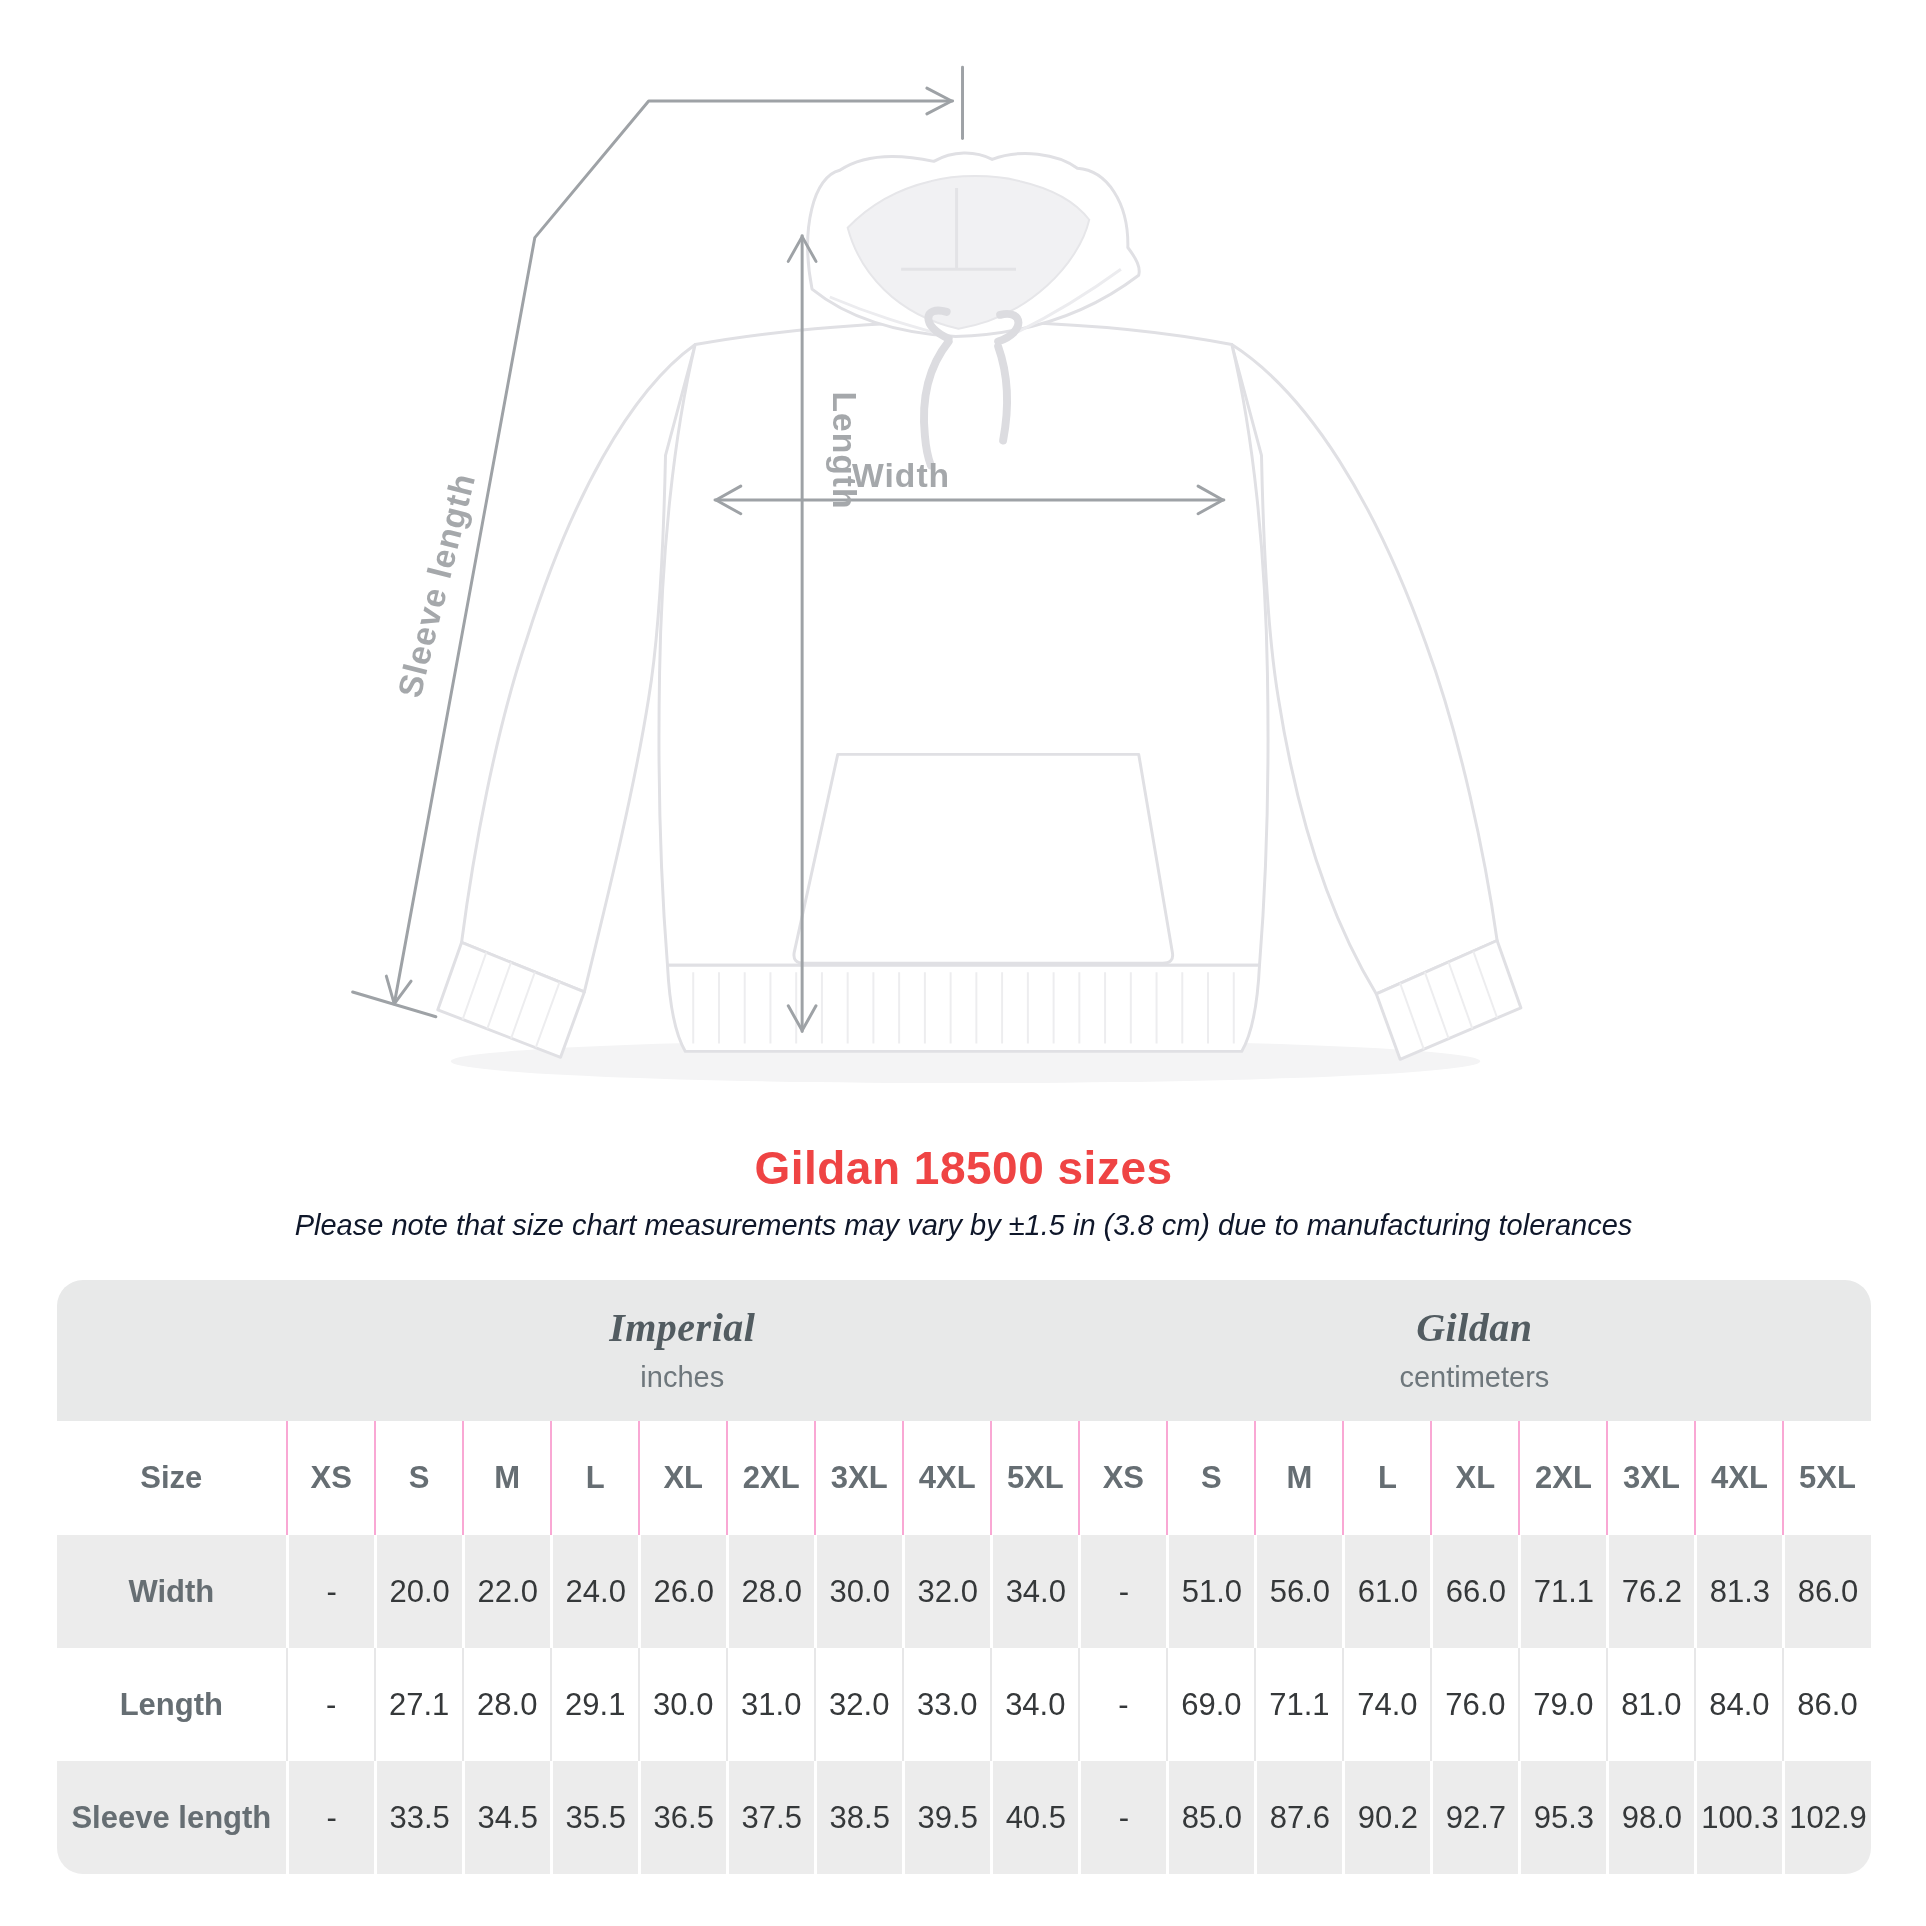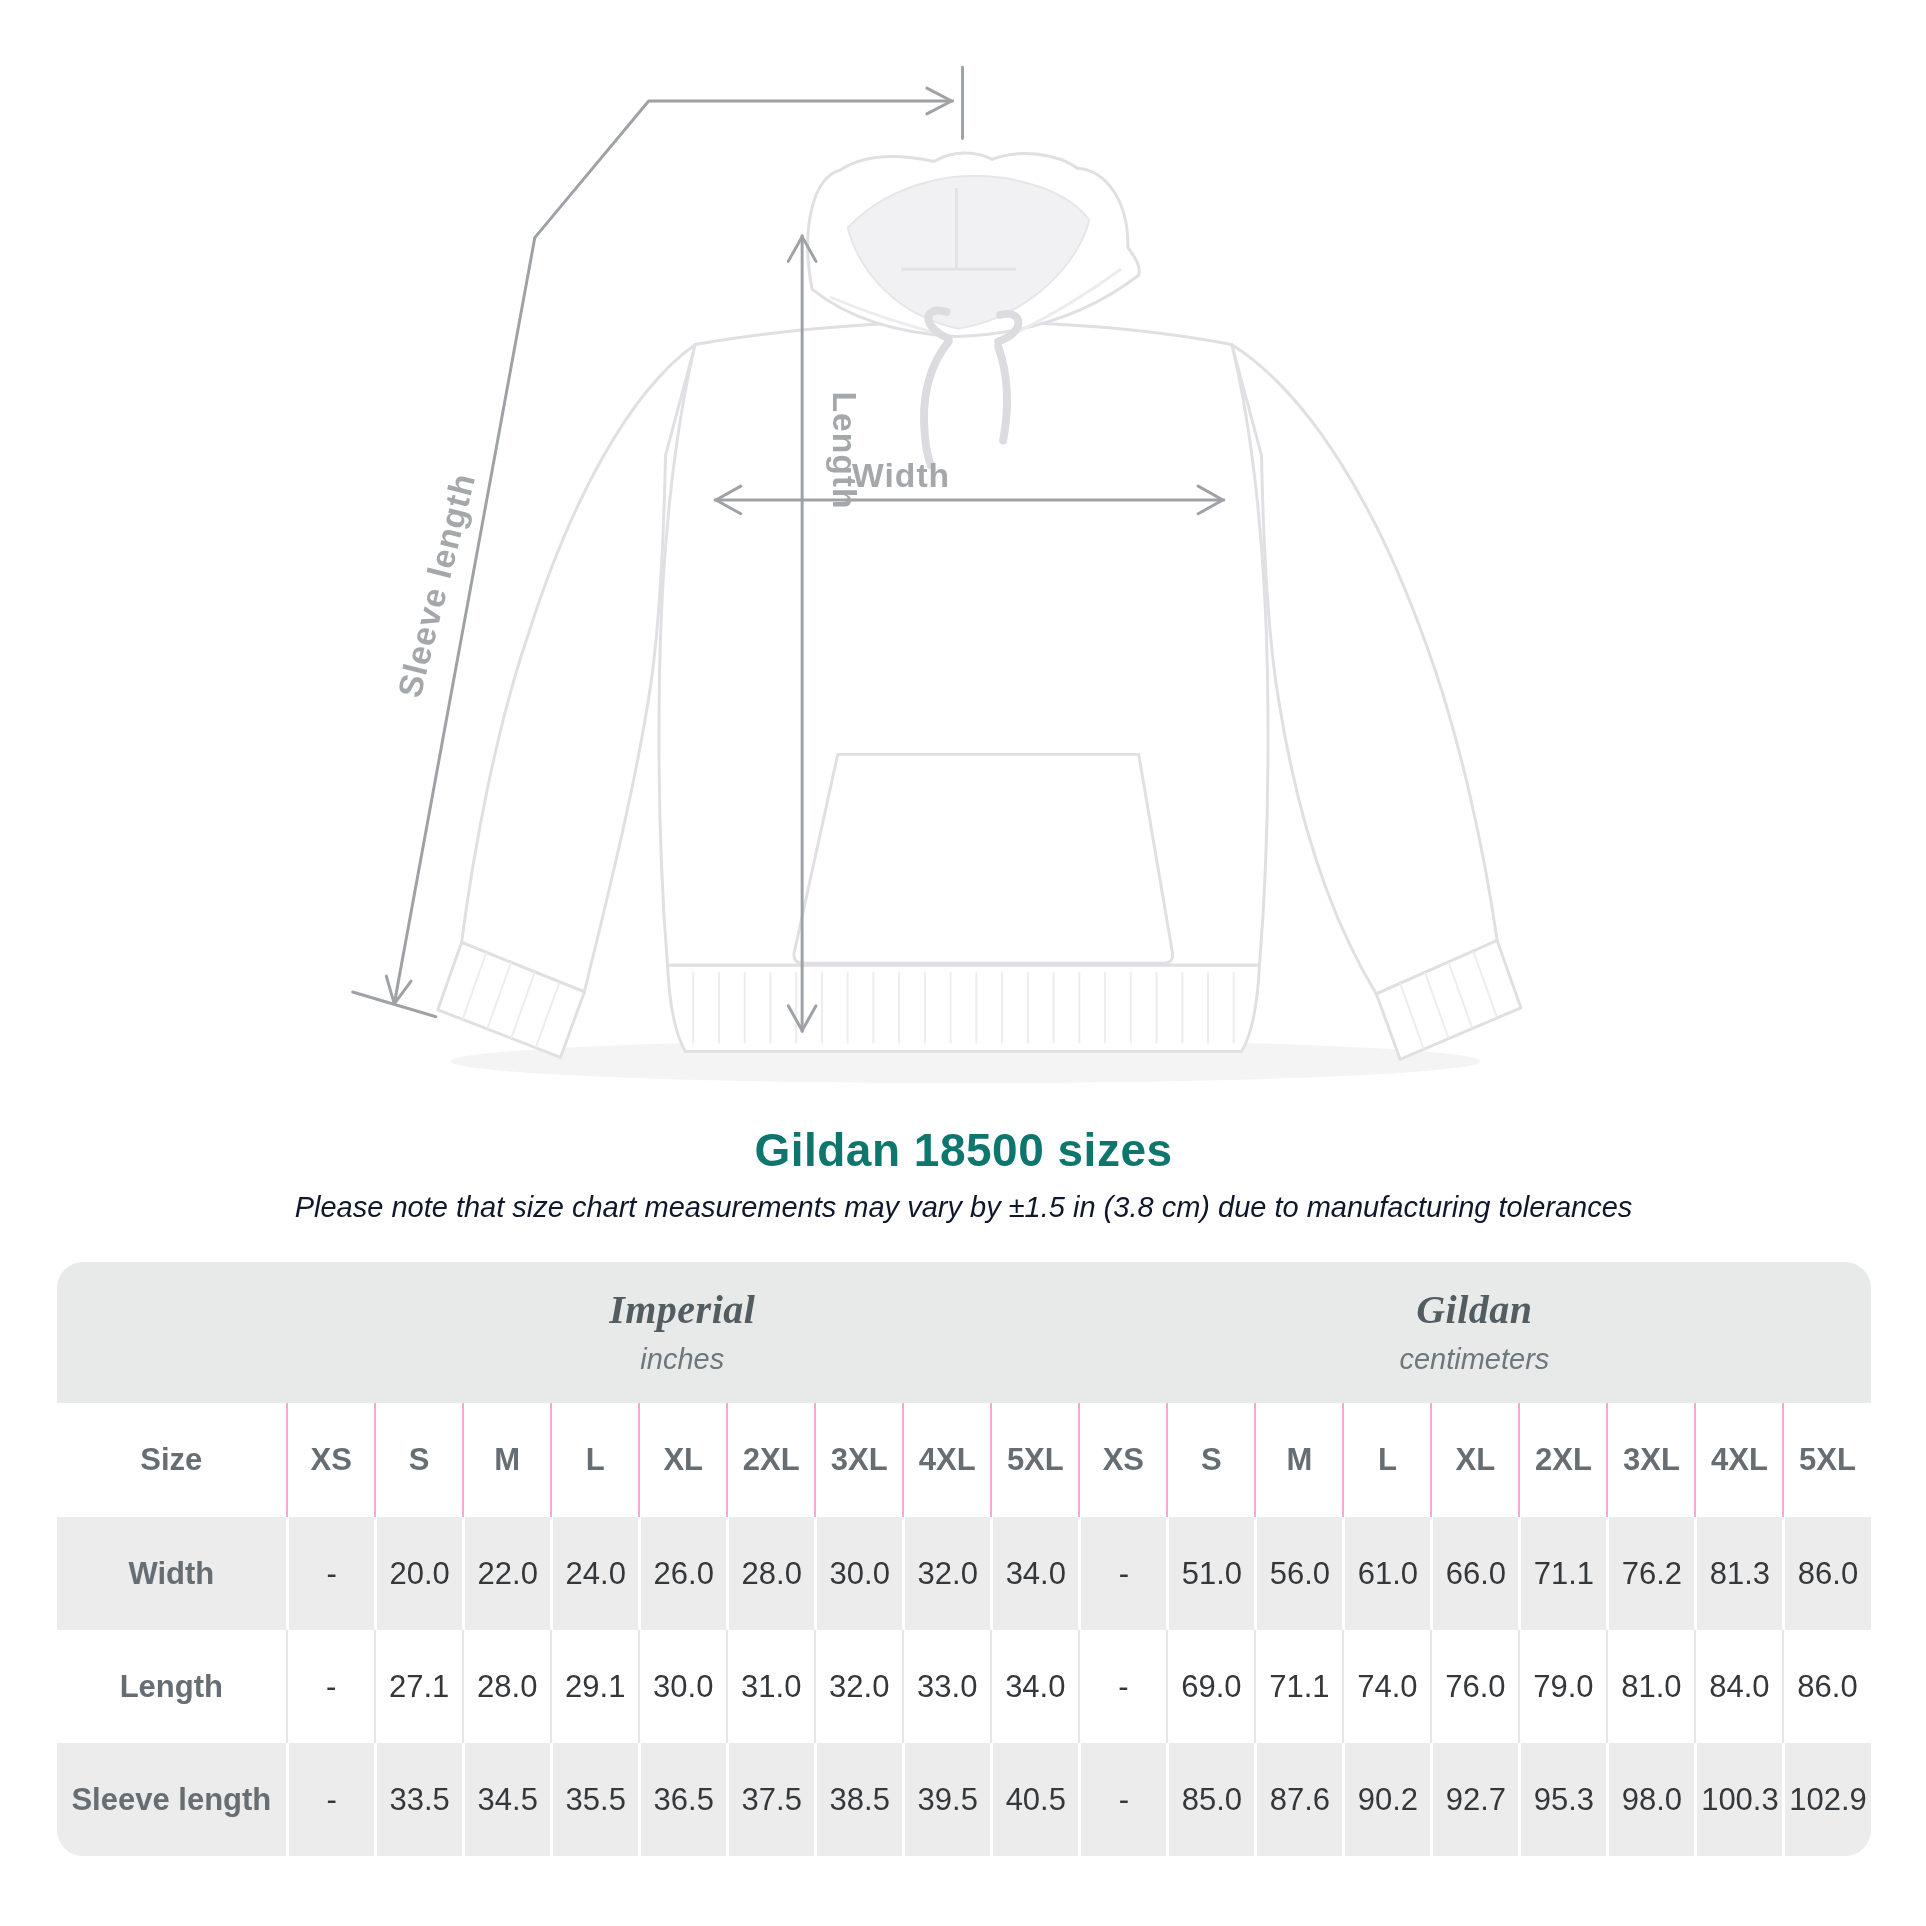--- a/index.html
+++ b/index.html
@@ -10,41 +10,41 @@
     overflow: hidden;
     position: relative;
   }
   .page { width: 1927px; height: 1927px; background: #fff; }
 
   
   .hero { width: 1927px; height: 1089px; position: relative; }
   .hero svg { display: block; }
 
   
-  .title { margin-top: 34px; text-align: center; font-size: 46px; line-height: 1.2;
-           font-weight: bold; color: #0f766e; letter-spacing: 0.5px; }
+  .title { margin-top: 52px; text-align: center; font-size: 46px; line-height: 1.2;
+           font-weight: bold; color: #ef4444; letter-spacing: 0.5px; }
   .note  { margin-top: 13px; text-align: center; font-size: 29px; font-style: italic;
            color: #0f172a; }
 
   
   table.size-table {
     width: 1814px; margin: 38px auto 0 auto;
     border-collapse: separate; border-spacing: 0;
     table-layout: fixed;
   }
   col.c-label { width: 12.66%; }
   col.c-data  { width: 4.852%; }
 
   
   tr.band td { background: #e8e9e9; height: 141px; vertical-align: top; }
   tr.band td.corner-l { border-top-left-radius: 26px; }
   tr.band td.corner-r { border-top-right-radius: 26px; }
   .gtitle { margin-top: 24px; text-align: center; font-size: 40px; font-weight: bold;
             font-style: italic; color: #525c61; letter-spacing: 0.5px; font-family: Liberation Serif, serif; }
-  .gsub   { margin-top: 10px; text-align: center; font-size: 29px; font-style: italic;
+  .gsub   { margin-top: 10px; text-align: center; font-size: 29px; 
             color: #6e777c; }
 
   
   tr.heads td { background: #ffffff; height: 114px; vertical-align: middle;
                 text-align: center; font-size: 31px; font-weight: bold; color: #666e73; }
   tr.heads td + td { border-left: 2px solid #f9a8d4; margin-top: 24px; }
 
   
   tr.data td { height: 113px; vertical-align: middle; text-align: center;
                font-size: 31px; color: #35383a; }

